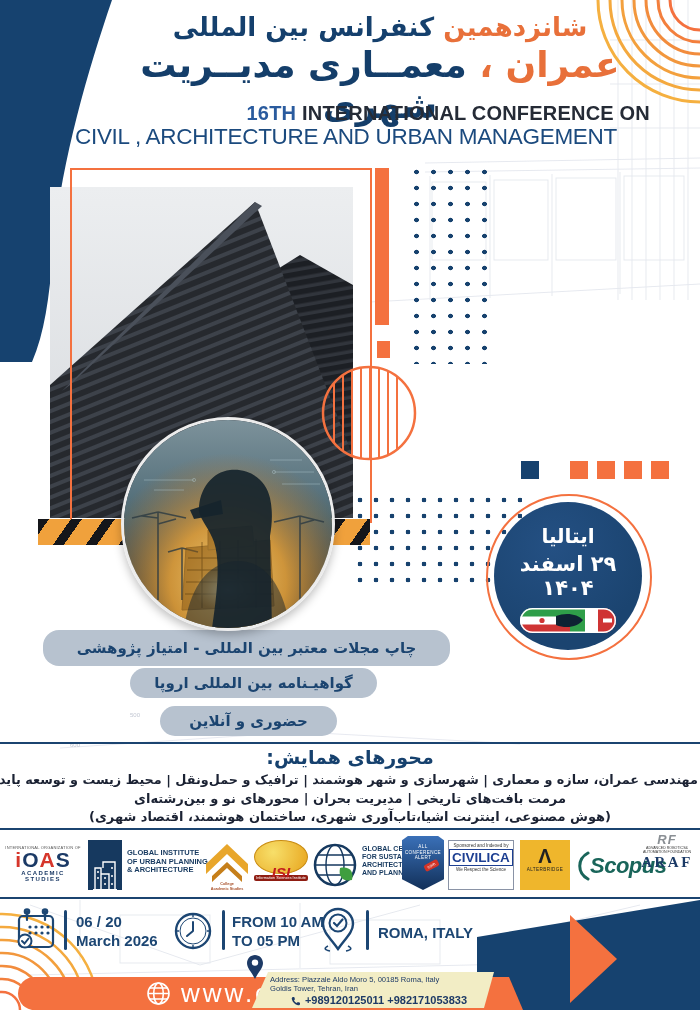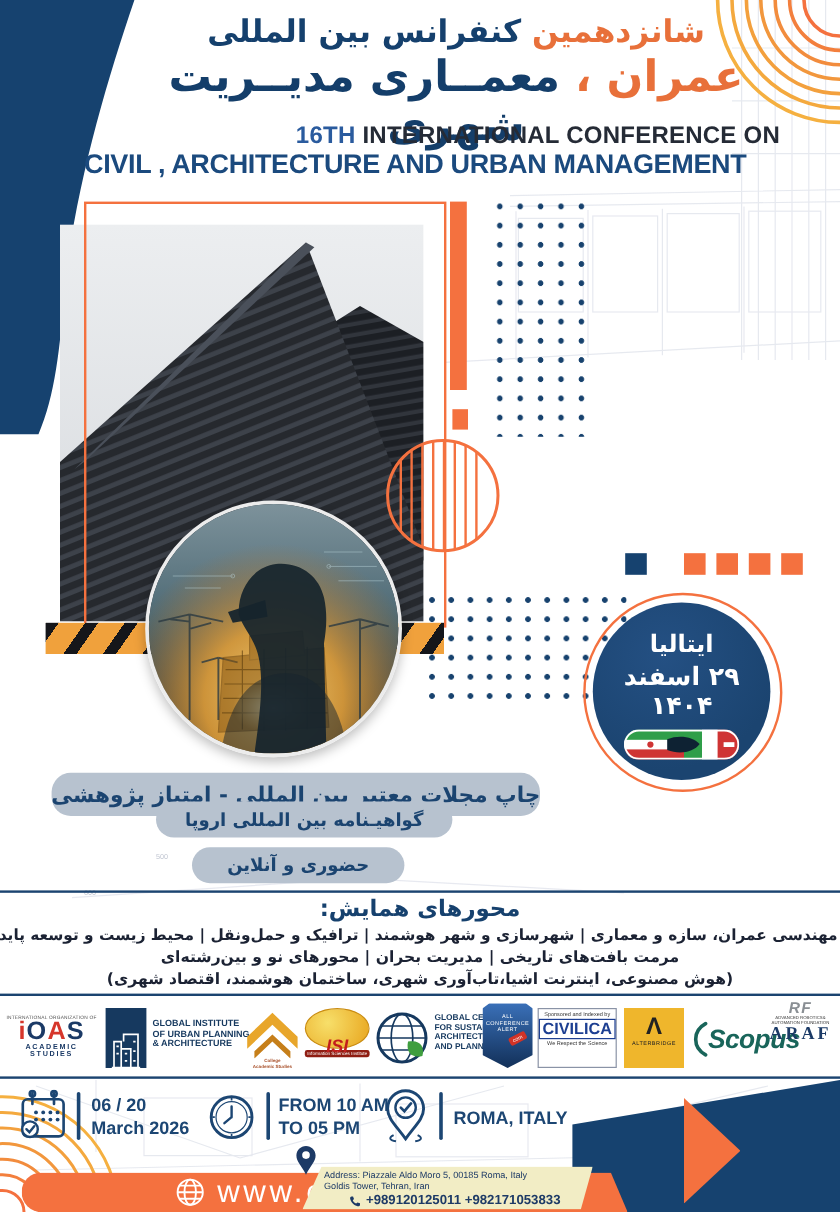--- a/index.html
+++ b/index.html
@@ -7,21 +7,21 @@
           font-family:"Liberation Sans",sans-serif;}
   .abs{position:absolute;}
   .fa{font-family:"DejaVu Sans",sans-serif;direction:rtl;}
   
   .fa-line1{left:90px;top:12px;width:580px;text-align:center;font-size:26px;font-weight:bold;color:#15406d;z-index:5;}
   .fa-line1 .hl{color:#e8703a;}
   .fa-line2{left:90px;top:44px;width:580px;text-align:center;font-size:36px;font-weight:bold;color:#143e6a;z-index:5;}
   .fa-line2 .hl{color:#e8703a;}
   .en-line1{left:50px;top:102px;width:600px;text-align:right;font-size:20px;font-weight:bold;color:#252b36;letter-spacing:.2px;z-index:5;}
   .en-line1 .hl{color:#2a5b9e;}
-  .en-line2{left:0;top:124px;width:692px;text-align:center;font-size:22.5px;font-weight:bold;color:#1b4a7e;letter-spacing:-.3px;z-index:5;}
+  .en-line2{left:0;top:124px;width:692px;text-align:center;font-size:22.5px;font-weight:normal;color:#1b4a7e;letter-spacing:-.3px;z-index:5;}
   
   .dots{position:absolute;background-image:radial-gradient(circle,#17426e 2.1px,transparent 2.6px);z-index:2;}
   .dots.a{left:408px;top:164px;width:88px;height:200px;background-size:17px 16px;}
   .dots.b{left:352px;top:492px;width:170px;height:96px;background-size:16px 16px;}
   .sq{position:absolute;width:18px;height:18px;z-index:2;top:461px;}
   .sq.n{background:#16426f;left:521px;}
   .sq.o{background:#f4713f;}
   .hazard{left:38px;top:519px;width:332px;height:26px;z-index:2;
           background:repeating-linear-gradient(125deg,#15161a 0 9px,#f0a13c 9px 27px);}
   .frame{left:70px;top:168px;width:298px;height:351px;border:2px solid #f4713f;z-index:2;}
@@ -34,21 +34,21 @@
   .badge-ring{left:486px;top:494px;width:162px;height:162px;border-radius:50%;border:2px solid #f4713f;z-index:3;}
   .badge{left:494px;top:502px;width:148px;height:148px;border-radius:50%;z-index:3;
          background:radial-gradient(circle at 40% 30%,#245083,#1b4470 70%);text-align:center;color:#fff;}
   .badge .country{margin-top:22px;font-size:20px;font-weight:bold;}
   .badge .date{margin-top:4px;font-size:21px;font-weight:bold;}
   .badge .flags{margin-top:8px;}
   
   .pill{position:absolute;background:#b7c2cf;border-radius:16px;color:#1b4470;font-weight:bold;
         display:flex;align-items:center;justify-content:center;white-space:nowrap;z-index:2;
         font-family:"DejaVu Sans",sans-serif;direction:rtl;}
-  .pill.p1{left:43px;top:644px;width:407px;height:36px;font-size:18px;}
+  .pill.p1{left:43px;top:630px;width:407px;height:36px;font-size:15px;}
   .pill.p2{left:130px;top:668px;width:247px;height:30px;font-size:15px;}
   .pill.p3{left:160px;top:706px;width:177px;height:30px;font-size:15px;}
   
   .hr{position:absolute;left:0;width:700px;height:2px;background:#1b4470;z-index:2;}
   .topics-h{left:0;top:746px;width:700px;text-align:center;font-size:19px;font-weight:bold;color:#16416e;z-index:2;}
   .topic-line{left:2px;top:0;width:696px;text-align:center;font-weight:bold;color:#1b2233;white-space:nowrap;z-index:2;}
   .tl1{top:772px;font-size:12.8px;}
   .tl2{top:791px;font-size:13px;}
   .tl3{top:809px;font-size:13px;}
   .grid-label{position:absolute;font-size:6px;color:#c2c7d2;z-index:1;}

